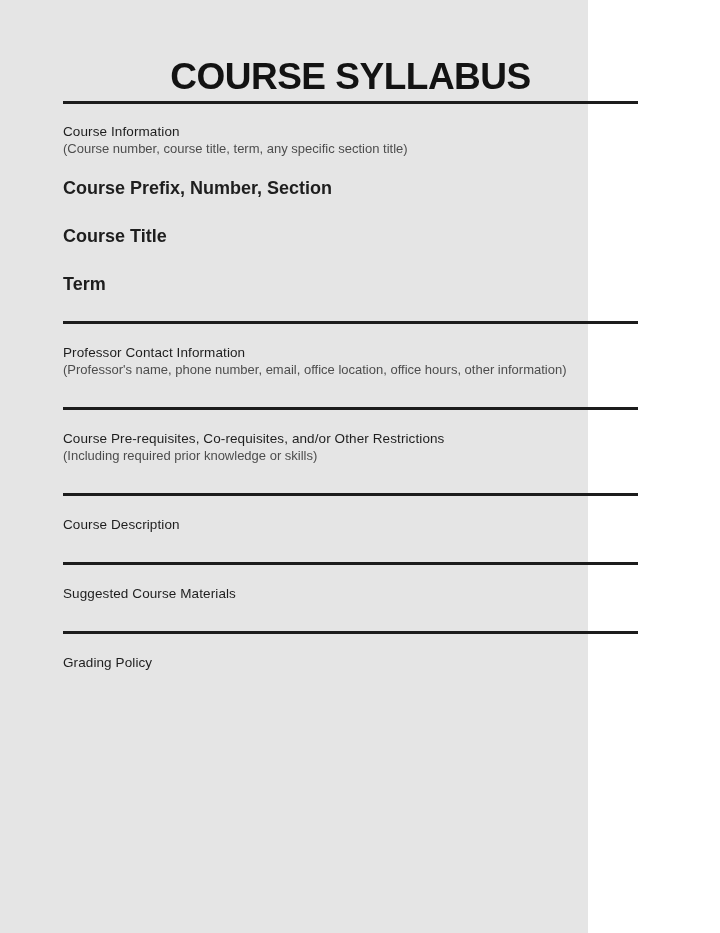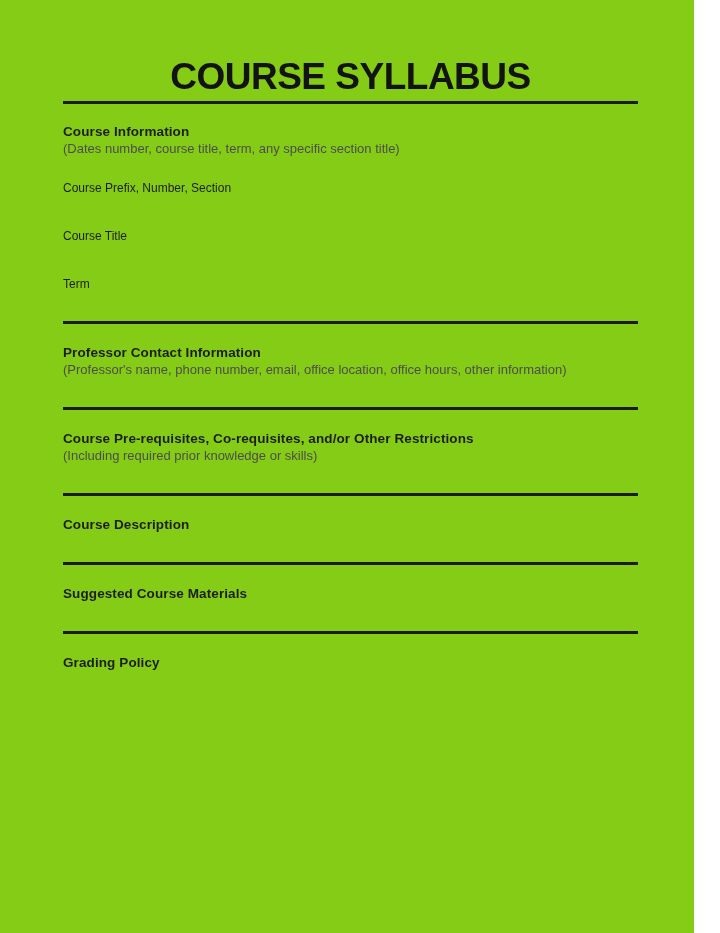--- a/index.html
+++ b/index.html
@@ -6,23 +6,23 @@
   html, body { background: #ffffff; }
   body {
     width: 720px;
     height: 933px;
     font-family: "Liberation Sans", sans-serif;
     color: #1a1a1a;
     overflow: hidden;
   }
   .page {
     position: relative;
-    width: 694px;
+    width: 588px;
     height: 933px;
-    background: #84cc16;
+    background: #e5e5e5;
   }
   .content {
     position: absolute;
     left: 63px;
     top: 0;
     width: 575px;
   }
   .doc-title {
     padding-top: 57px;
     text-align: center;
@@ -41,52 +41,52 @@
     border-top: 3px solid #1c1c1c;
     padding-top: 21px;
     padding-bottom: 29px;
   }
   .section.first {
     border-top: none;
     padding-top: 20px;
   }
   .section-heading {
     font-size: 13.5px;
-    font-weight: bold;
+    font-weight: normal;
     line-height: 16px;
     color: #1e1e1e;
     letter-spacing: 0.1px;
   }
   .section-subtext {
     font-size: 13px;
     line-height: 16px;
     color: #4d4d4d;
     margin-top: 1px;
   }
   .field {
-    font-size: 12px;
-    font-weight: normal;
+    font-size: 18px;
+    font-weight: bold;
     line-height: 16px;
     color: #1e1e1e;
     margin-top: 32px;
   }
   .field.first-field { margin-top: 23px; }
 </style>
 </head>
 <body>
 
 <div class="page">
   <div class="content">
 
     <h1 class="doc-title">COURSE SYLLABUS</h1>
     <div class="title-rule"></div>
 
     <section class="section first">
       <div class="section-heading">Course Information</div>
-      <div class="section-subtext">(Dates number, course title, term, any specific section title)</div>
+      <div class="section-subtext">(Course number, course title, term, any specific section title)</div>
       <div class="field first-field">Course Prefix, Number, Section</div>
       <div class="field">Course Title</div>
       <div class="field">Term</div>
     </section>
 
     <section class="section">
       <div class="section-heading">Professor Contact Information</div>
       <div class="section-subtext">(Professor's name, phone number, email, office location, office hours, other information)</div>
     </section>
 

